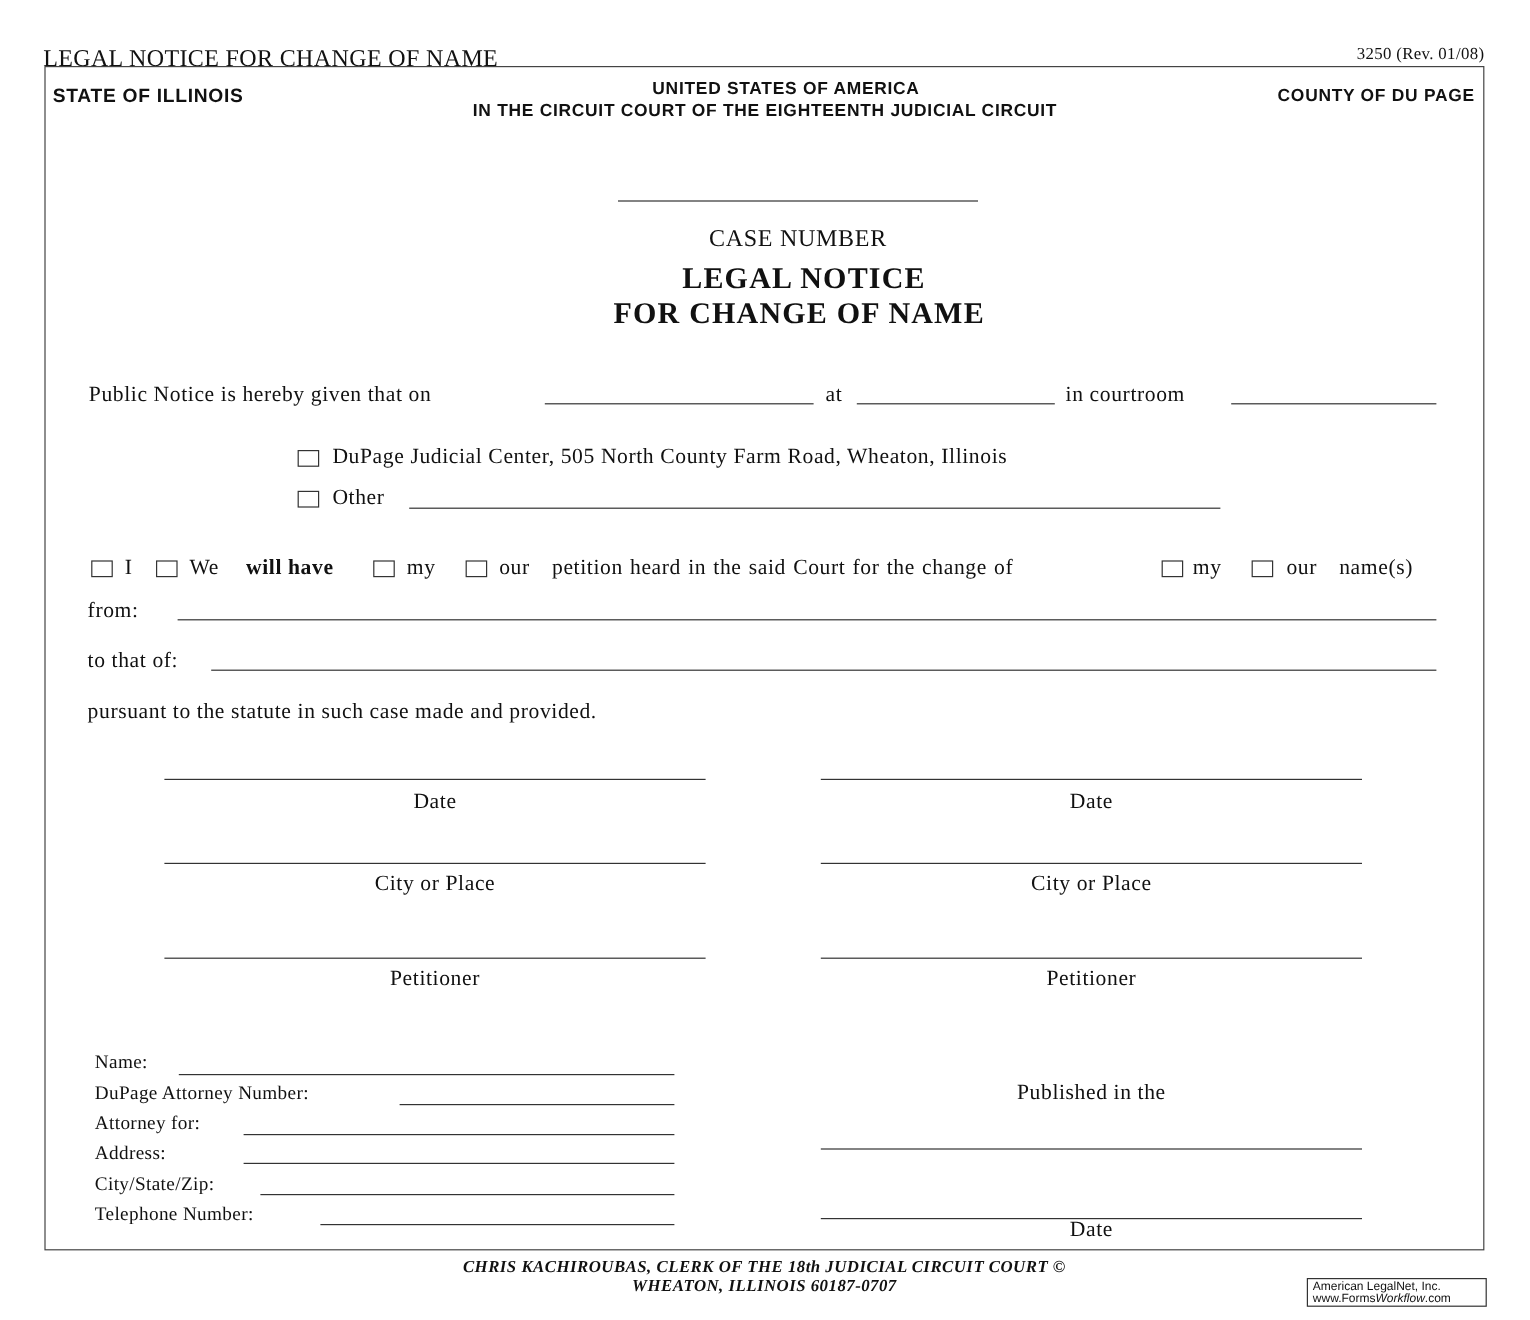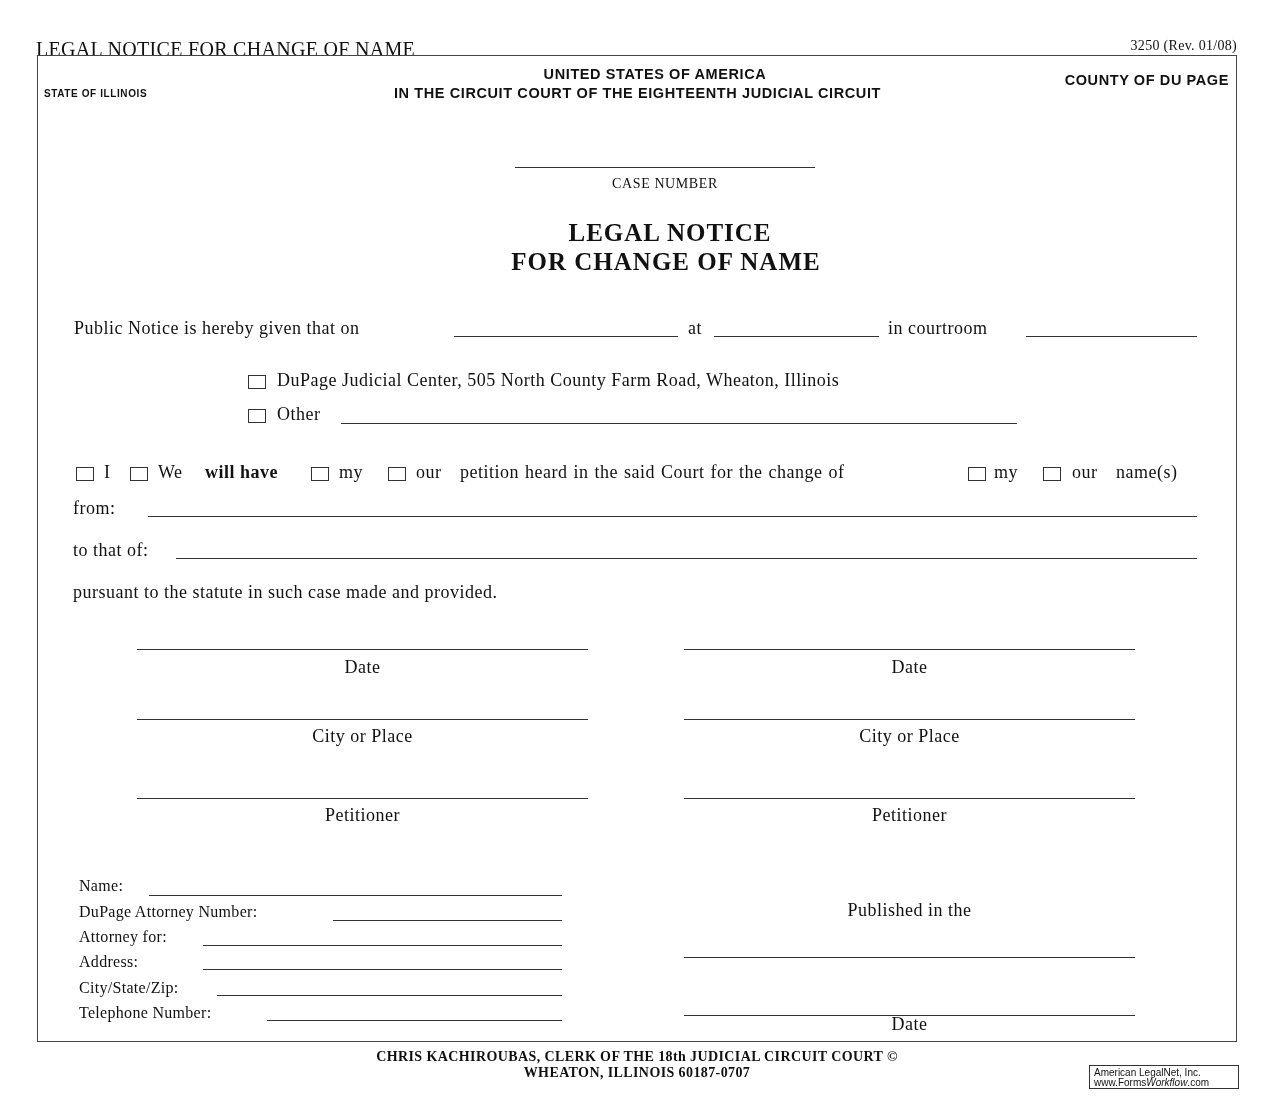--- a/index.html
+++ b/index.html
@@ -9,41 +9,41 @@
   .serif { font-family: "Liberation Serif", "DejaVu Serif", serif; }
   .sans-bold { font-family: "Liberation Sans", "DejaVu Sans", sans-serif; font-weight: bold; letter-spacing: 0.6px; }
   .frame { position: absolute; left: 37px; top: 55px; width: 1200px; height: 987px;
            border: 1px solid #444; box-sizing: border-box; }
   .line { position: absolute; height: 0; border-top: 1px solid #333; }
   .cb { position: absolute; width: 18px; height: 14px; border: 1px solid #333; box-sizing: border-box; background: #fff; }
   .t18 { font-size: 18px; letter-spacing: 0.5px; }
   .t16 { font-size: 16px; letter-spacing: 0.3px; }
   .center { text-align: center; }
   .title { font-weight: bold; font-size: 25px; letter-spacing: 1px; }
-  .footer { font-weight: bold; font-size: 14px; letter-spacing: 0.4px; }
+  .footer { font-weight: bold; font-size: 14px; letter-spacing: 0.4px; font-style: italic; }
   .badge { position: absolute; left: 1089px; top: 1065px; width: 150px; height: 24px;
            border: 1px solid #333; box-sizing: border-box; font-family: "Liberation Sans", "DejaVu Sans", sans-serif;
            font-size: 10px; line-height: 10px; padding: 2px 4px; }
   .badge i { font-style: italic; }
 </style>
 </head>
 <body>
 
 <div class="abs serif" style="left:36px;top:38px;font-size:20px;letter-spacing:0.3px;">LEGAL NOTICE FOR CHANGE OF NAME</div>
 <div class="abs serif" style="right:38px;top:38px;font-size:14px;letter-spacing:0.3px;">3250  (Rev. 01/08)</div>
 
 <div class="frame"></div>
 
-<div class="abs sans-bold" style="left:44px;top:88px;font-size:10px;">STATE OF ILLINOIS</div>
+<div class="abs sans-bold" style="left:44px;top:72px;font-size:16px;">STATE OF ILLINOIS</div>
 <div class="abs sans-bold center" style="left:300px;width:710px;top:66px;font-size:14.5px;">UNITED STATES OF AMERICA</div>
 <div class="abs sans-bold center" style="left:280px;width:715px;top:85px;font-size:14.5px;">IN THE CIRCUIT COURT OF THE EIGHTEENTH JUDICIAL CIRCUIT</div>
 <div class="abs sans-bold" style="right:46px;top:72px;font-size:14.5px;">COUNTY OF DU PAGE</div>
 
 <div class="line" style="left:515px;width:300px;top:167px;"></div>
-<div class="abs serif center" style="left:515px;width:300px;top:176px;font-size:14px;letter-spacing:0.6px;">CASE NUMBER</div>
+<div class="abs serif center" style="left:515px;width:300px;top:188px;font-size:20px;letter-spacing:0.6px;">CASE NUMBER</div>
 
 <div class="abs serif center title" style="left:370px;width:600px;top:219px;">LEGAL NOTICE</div>
 <div class="abs serif center title" style="left:366px;width:600px;top:248px;">FOR CHANGE OF NAME</div>
 
 <div class="abs t18" style="left:74px;top:318px;">Public Notice is hereby given that on</div>
 <div class="line" style="left:454px;width:224px;top:336px;"></div>
 <div class="abs t18" style="left:688px;top:318px;">at</div>
 <div class="line" style="left:714px;width:165px;top:336px;"></div>
 <div class="abs t18" style="left:888px;top:318px;">in courtroom</div>
 <div class="line" style="left:1026px;width:171px;top:336px;"></div>

